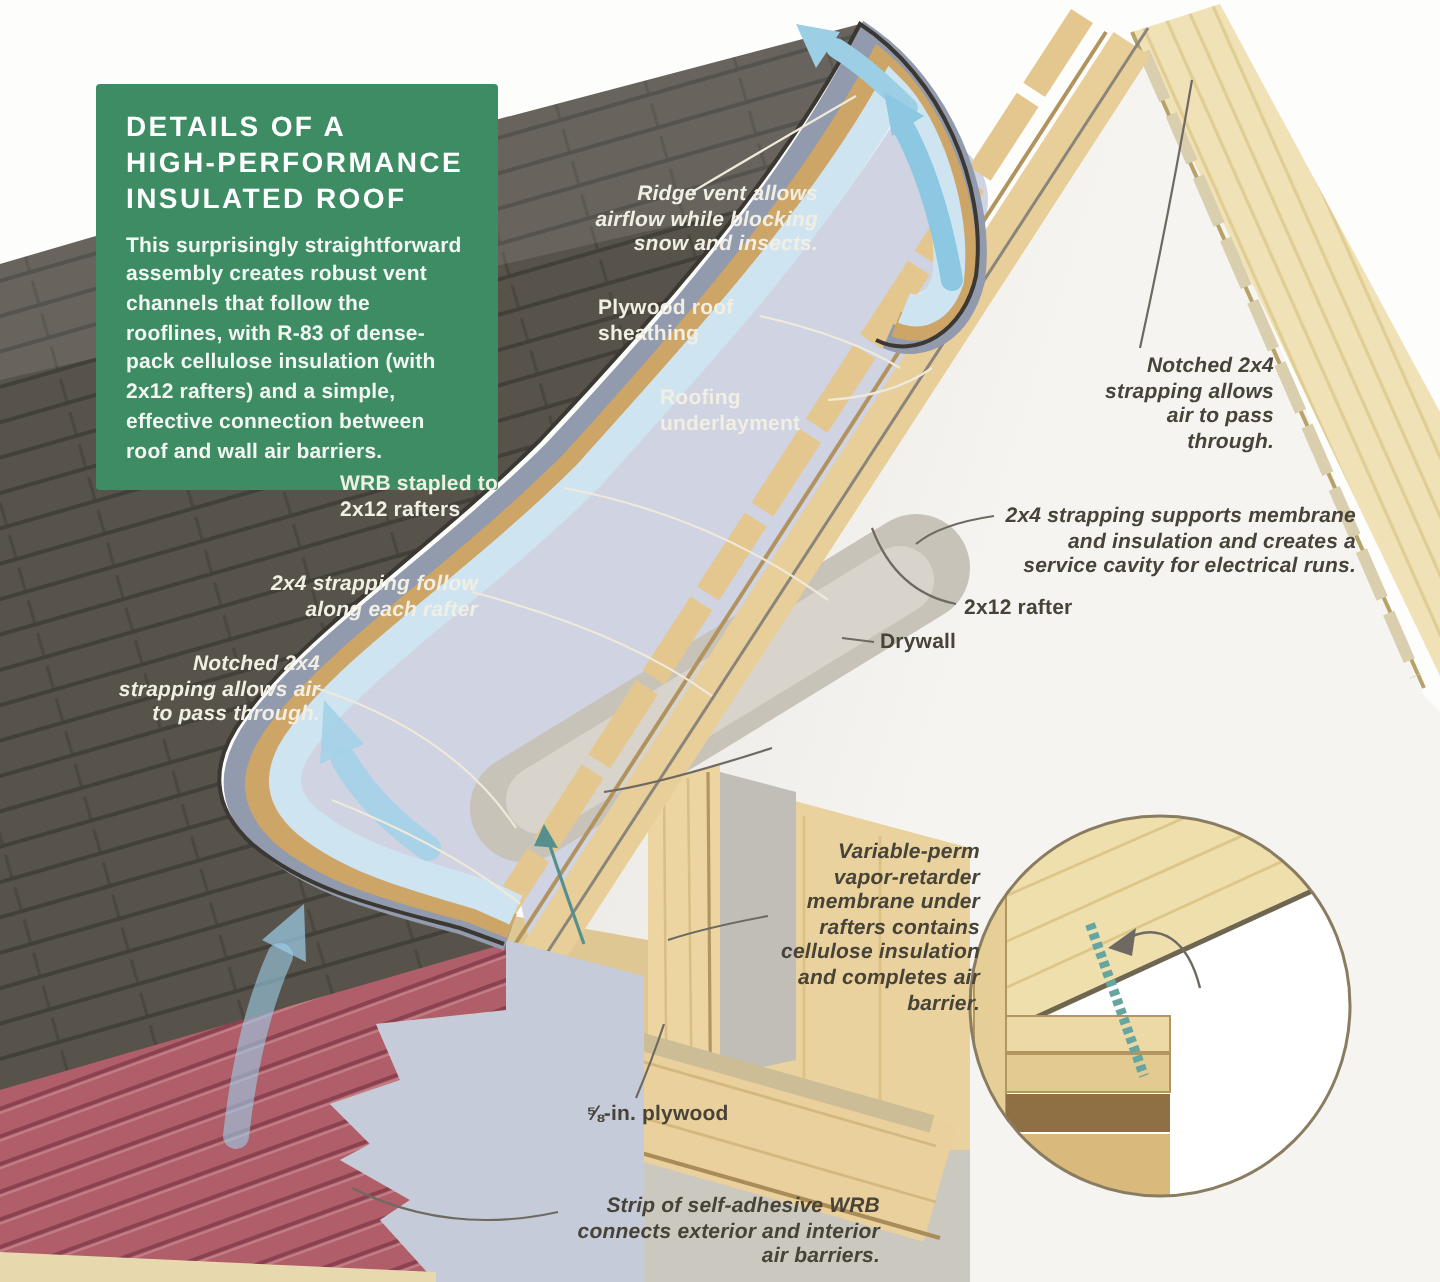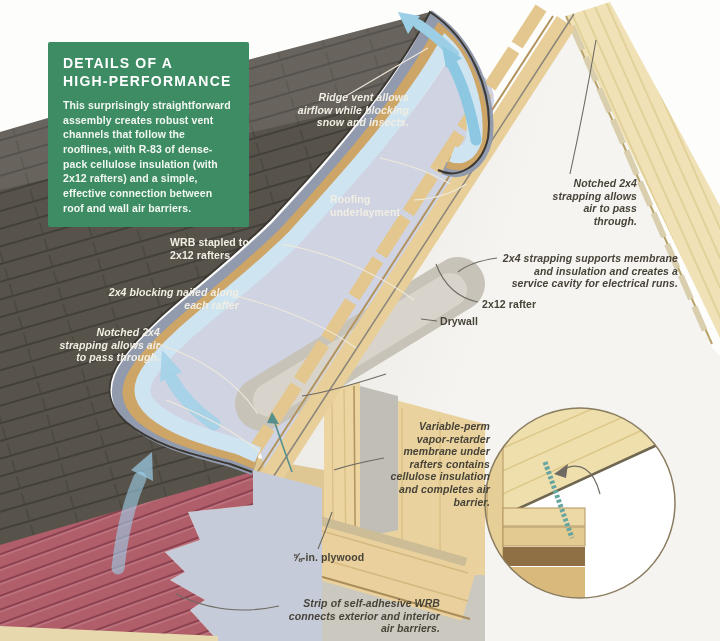--- a/index.html
+++ b/index.html
@@ -188,28 +188,30 @@
       <path d="M 318,549 Q 326,530 332,512"></path>
       <path d="M 279,606 Q 224,618 176,594"></path>
     </g>
   </g>
 </svg>
 
 <div class="info-box">
   <h2>
     <span>DETAILS OF A</span>
     <span>HIGH-PERFORMANCE</span>
+    <span>INSULATED ROOF</span>
   </h2>
   <p>This surprisingly straightforward assembly creates robust vent channels that follow the rooflines, with R-83 of dense-pack cellulose insulation (with 2x12 rafters) and a simple, effective connection between roof and wall air barriers.</p>
 </div>
 
 <div class="lbl w i" style="left:283px;top:91px;width:126px">Ridge vent allows airflow while blocking snow and insects.</div>
+<div class="lbl w" style="left:299px;top:148px;width:82px">Plywood roof sheathing</div>
 <div class="lbl w" style="left:330px;top:193px;width:96px">Roofing underlayment</div>
 <div class="lbl w" style="left:170px;top:236px;width:104px">WRB stapled to 2x12 rafters</div>
-<div class="lbl w i" style="left:107px;top:286px;width:132px">2x4 blocking nailed along each rafter</div>
+<div class="lbl w i" style="left:107px;top:286px;width:132px">2x4 strapping follow along each rafter</div>
 <div class="lbl w i" style="left:48px;top:326px;width:112px">Notched 2x4 strapping allows air to pass through.</div>
 <div class="lbl i" style="left:549px;top:177px;width:88px">Notched 2x4 strapping allows air to pass through.</div>
 <div class="lbl i" style="left:500px;top:252px;width:178px">2x4 strapping supports membrane and insulation and creates a service cavity for electrical runs.</div>
 <div class="lbl" style="left:482px;top:298px;width:70px">2x12 rafter</div>
 <div class="lbl" style="left:440px;top:315px;width:60px">Drywall</div>
 <div class="lbl i" style="left:388px;top:420px;width:102px">Variable-perm vapor-retarder membrane under rafters contains cellulose insulation and completes air barrier.</div>
 <div class="lbl" style="left:293px;top:551px;width:90px">⅝-in. plywood</div>
 <div class="lbl i" style="left:282px;top:597px;width:158px">Strip of self-adhesive WRB connects exterior and interior air barriers.</div>
 
 </div>

